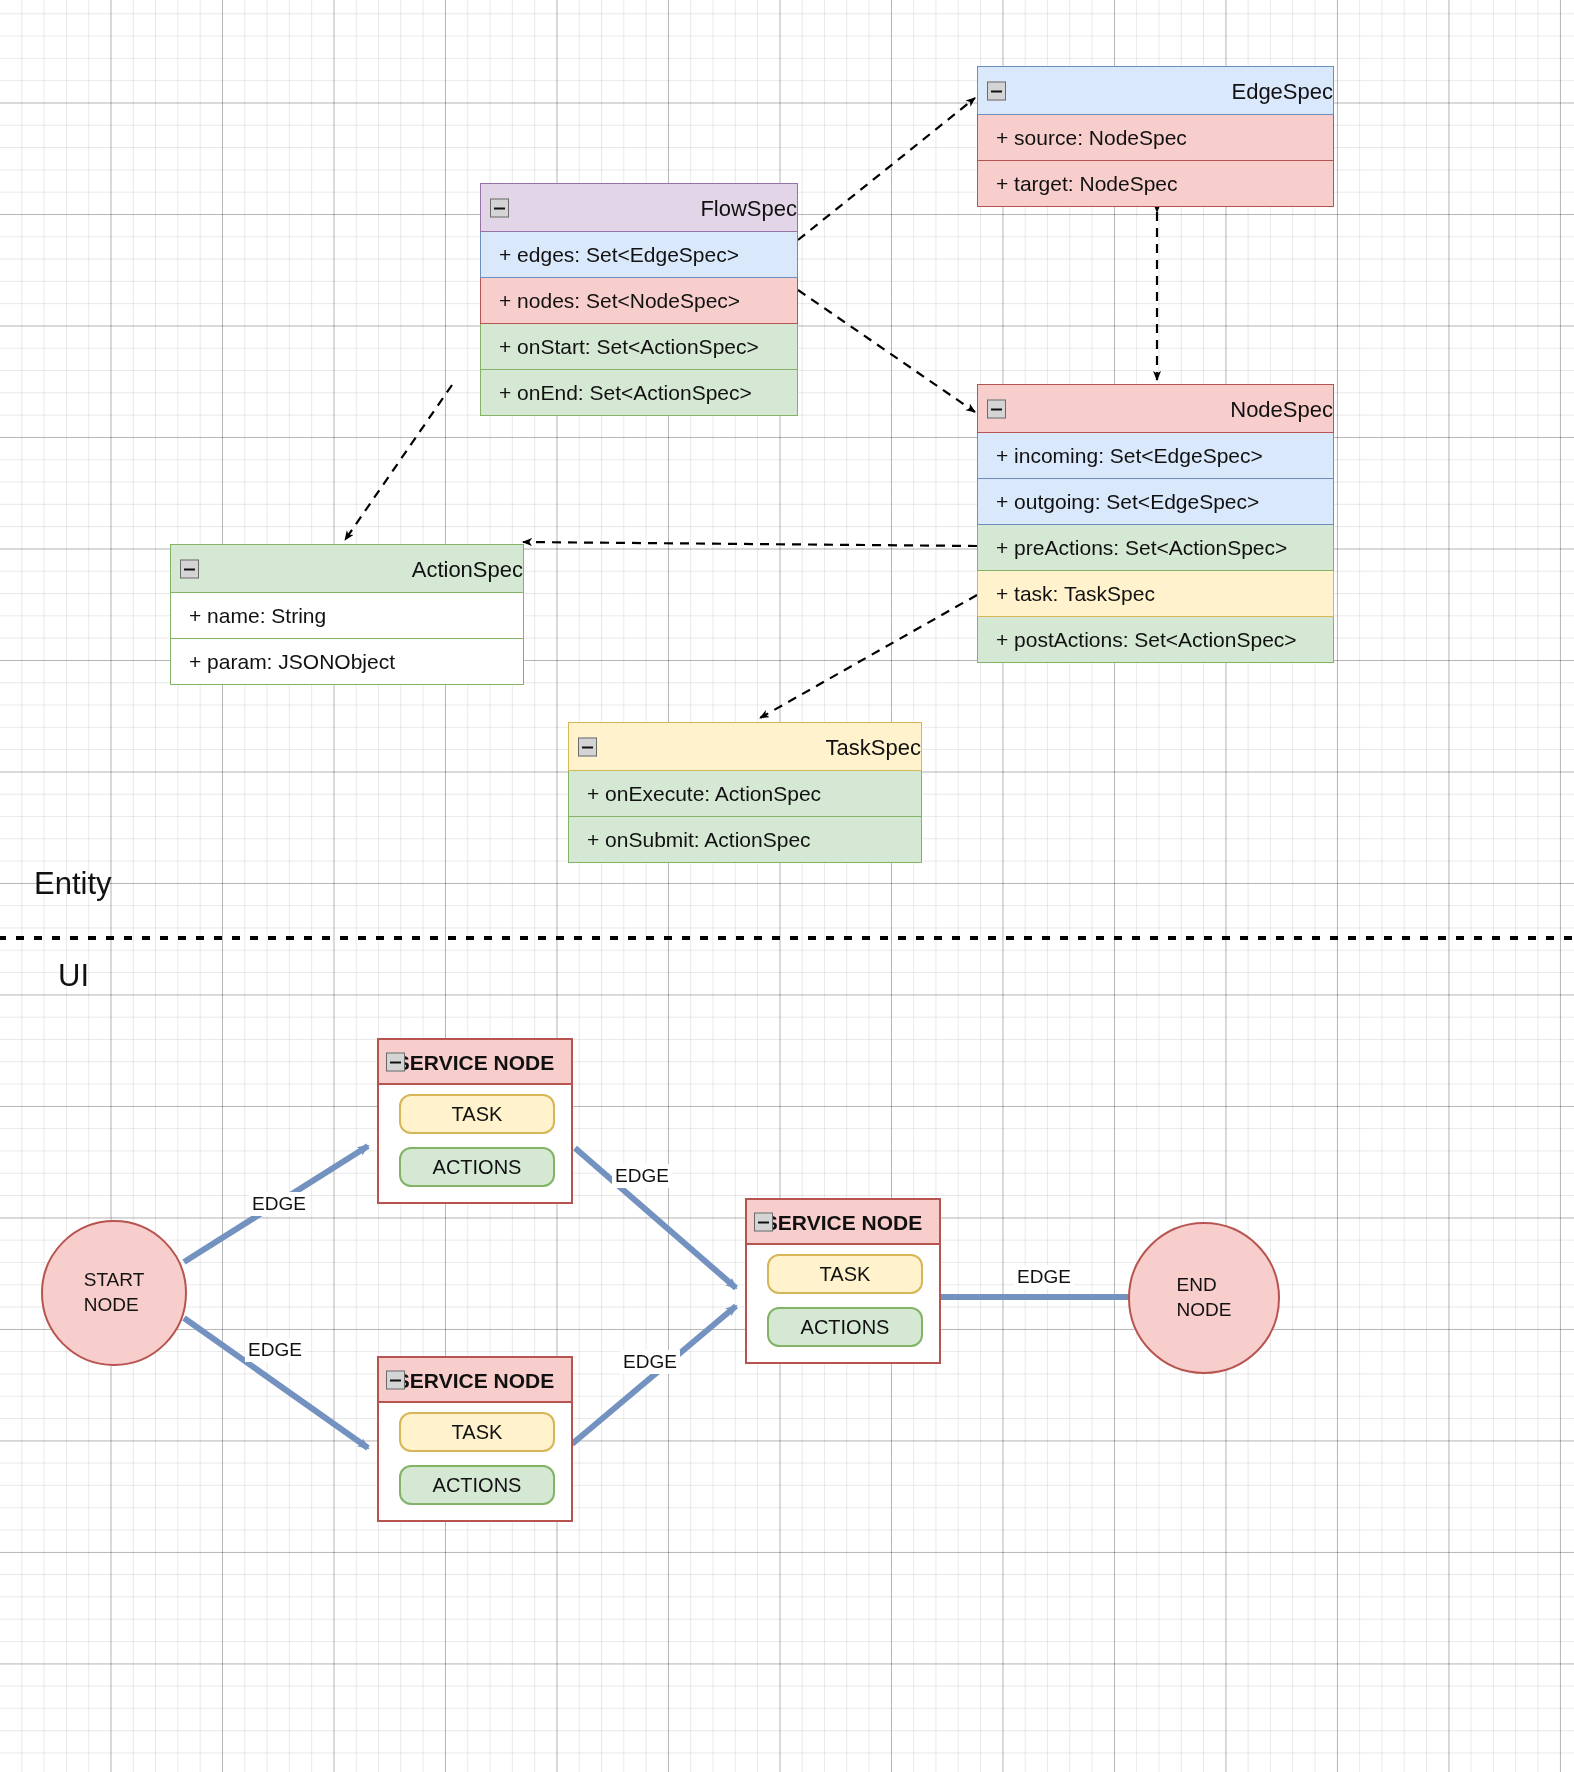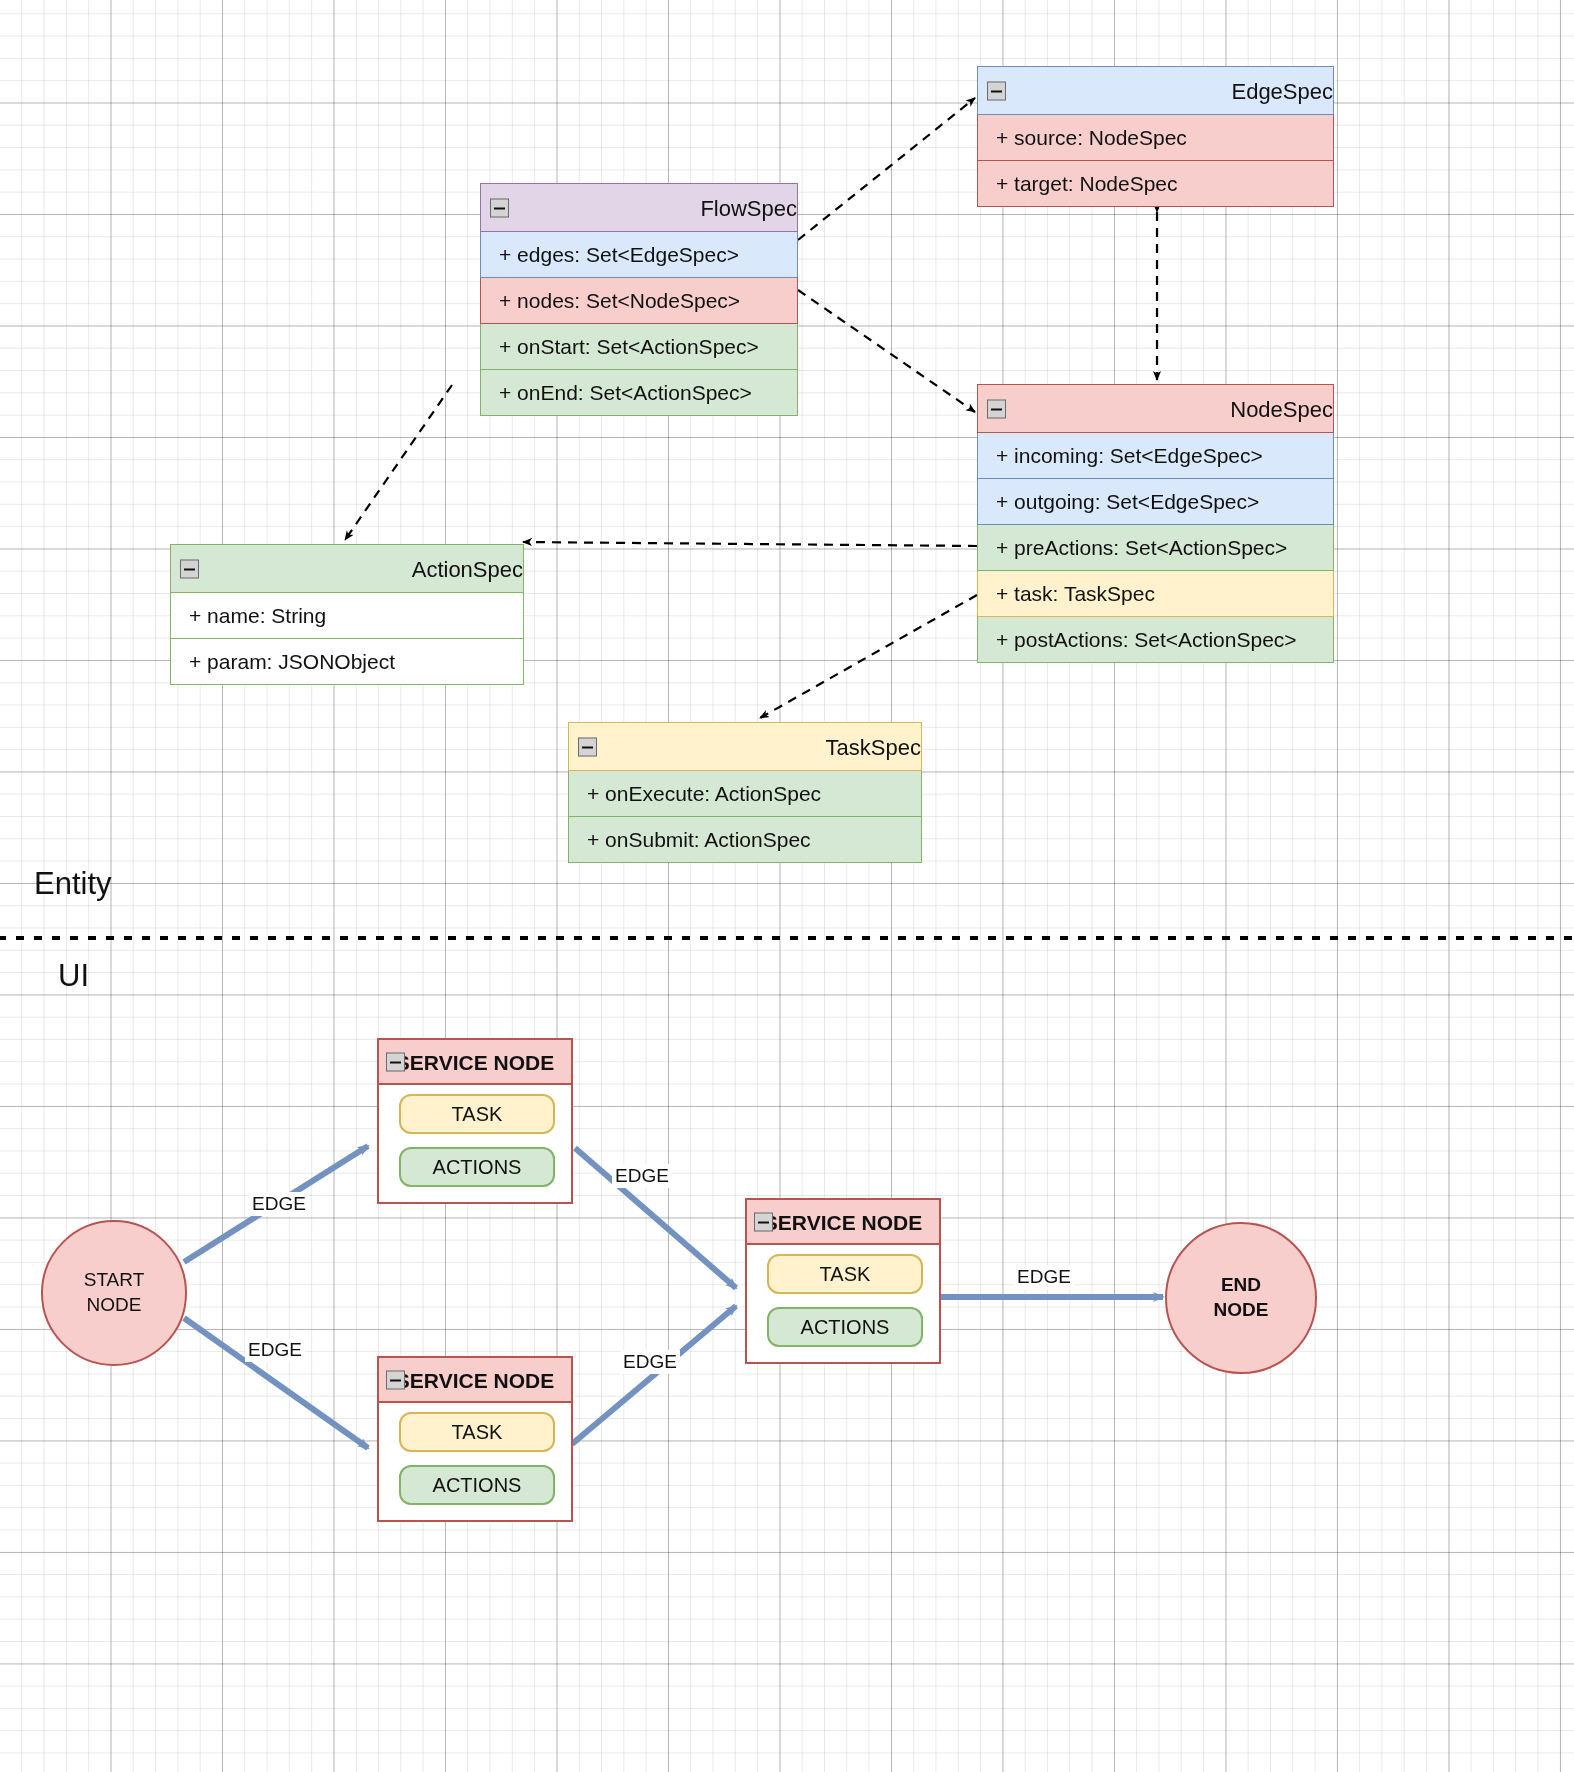--- a/index.html
+++ b/index.html
@@ -61,21 +61,21 @@
 
   
   .seclabel{position:absolute;font-size:31px;color:#111;}
 
   
   .circlenode{
     position:absolute;border-radius:50%;
     background:#f8cecc;border:2px solid #b85450;
     box-sizing:border-box;
     display:flex;align-items:center;justify-content:center;
-    text-align:center;font-size:19px;color:#111;line-height:1.30;
+    font-size:19px;color:#111;line-height:1.30;
   }
   .svcnode{
     position:absolute;box-sizing:border-box;
     background:#ffffff;border:2px solid #b85450;
   }
   .svcnode .svchdr{
     position:relative;height:45px;line-height:45px;
     background:#f8cecc;border-bottom:2px solid #b85450;
     text-align:center;font-size:21px;font-weight:bold;color:#111;
     box-sizing:border-box;
@@ -243,21 +243,21 @@
 
   <div class="svcnode" style="left:745px;top:1198px;width:196px;height:166px;">
     <div class="svchdr">
       <span class="minus"></span>
       <span>SERVICE NODE</span>
     </div>
     <div class="pill pill-task" style="left:20px;top:54px;width:156px;height:40px;">TASK</div>
     <div class="pill pill-act" style="left:20px;top:107px;width:156px;height:40px;">ACTIONS</div>
   </div>
 
-  <div class="circlenode" style="left:1165px;top:1222px;width:152px;height:152px;font-weight:bold;">
+  <div class="circlenode" style="left:1128px;top:1222px;width:152px;height:152px;">
     <div>
       <div>END</div>
       <div>NODE</div>
     </div>
   </div>
 
   <div class="edgelabel" style="left:249px;top:1192px;">EDGE</div>
   <div class="edgelabel" style="left:245px;top:1338px;">EDGE</div>
   <div class="edgelabel" style="left:612px;top:1164px;">EDGE</div>
   <div class="edgelabel" style="left:620px;top:1350px;">EDGE</div>

